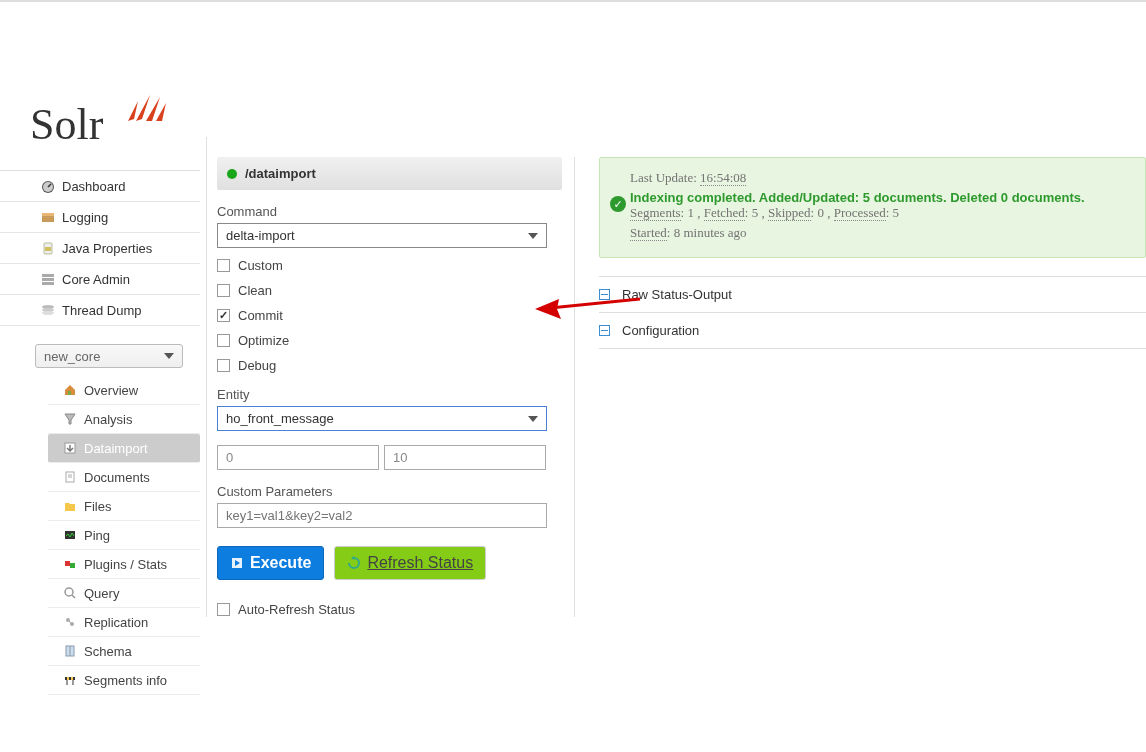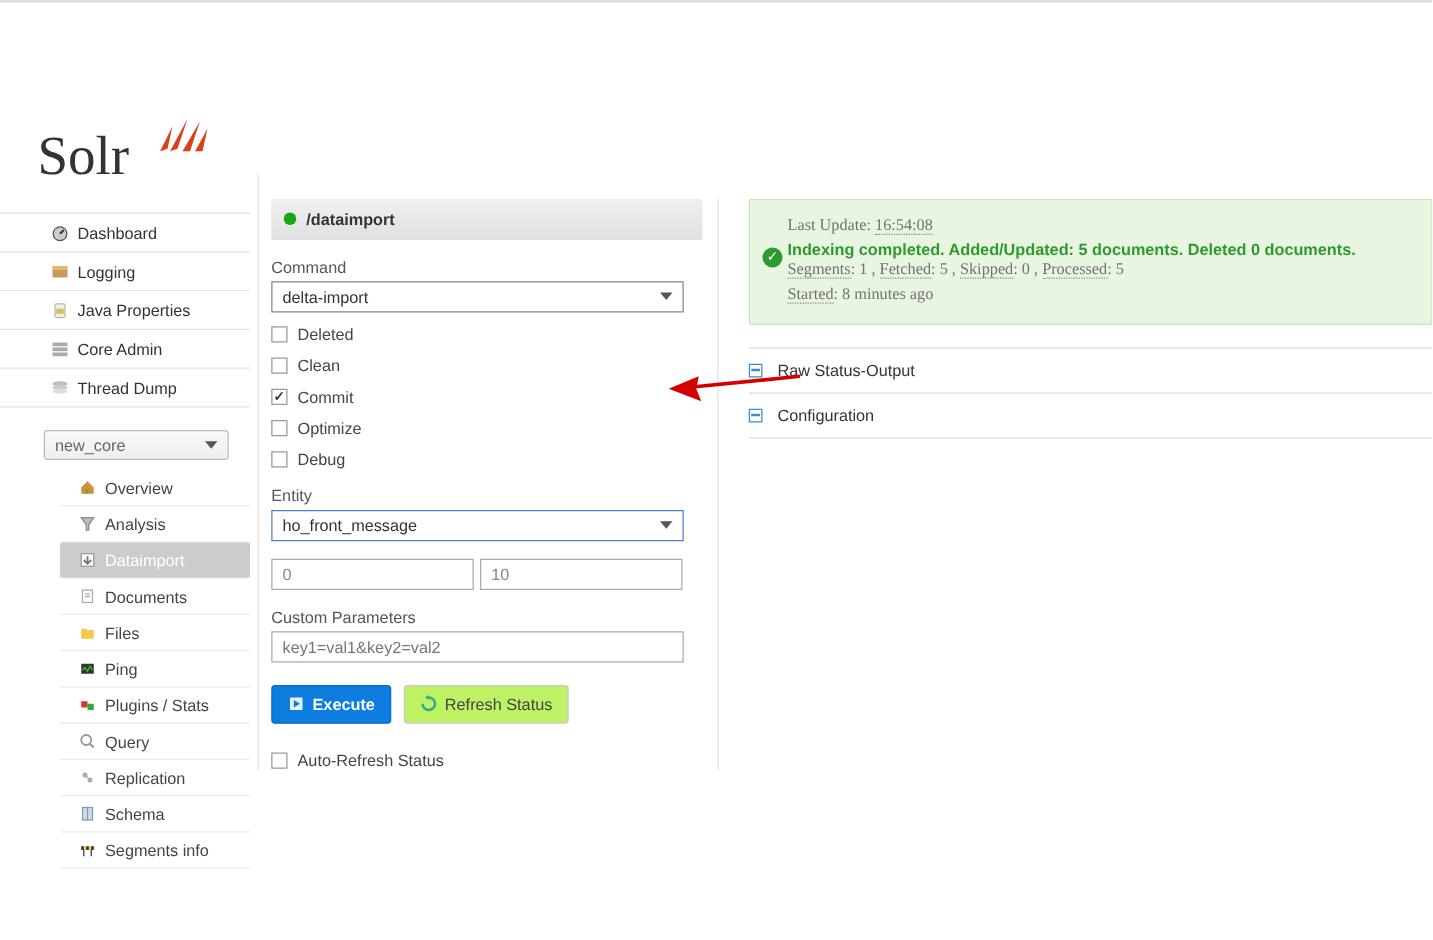--- a/index.html
+++ b/index.html
@@ -25,23 +25,23 @@
 .select { width: 330px; height: 25px; border: 1px solid #888; background: #fff; padding: 0 8px; display: flex; align-items: center; justify-content: space-between; cursor: pointer; }
 .select.blue { border: 1px solid #4c80d6; }
 .caret { width: 0; height: 0; border-left: 5px solid transparent; border-right: 5px solid transparent; border-top: 6px solid #555; }
 .chk-row { display: flex; align-items: center; margin-top: 10px; color: #444; }
 .chk { width: 13px; height: 13px; border: 1px solid #999; margin-right: 8px; background: #fff; display: inline-flex; align-items: center; justify-content: center; flex-shrink: 0; }
 .chk.checked::after { content: "✓"; font-size: 11px; color: #333; font-weight: bold; }
 .row-pair { display: flex; gap: 5px; }
 .inp { height: 25px; border: 1px solid #aaa; padding: 0 8px; color: #888; background: #fff; }
 .inp.w1 { width: 162px; } .inp.w2 { width: 162px; } .inp.full { width: 330px; }
 .btn-row { display: flex; gap: 10px; margin-top: 18px; }
-.btn { border-radius: 3px; padding: 7px 12px; cursor: pointer; display: inline-flex; align-items: center; font-size: 13px; }
+.btn { border-radius: 3px; padding: 7px 12px; cursor: pointer; display: inline-flex; align-items: center; font-size: 16px; }
 .btn-primary { background: #0d7de0; color: #fff; border: 1px solid #0b68bc; font-weight: 600; }
-.btn-default { background: #bef264; color: #444; border: 1px solid #ccc; }
+.btn-default { background: #84cc16; color: #444; border: 1px solid #ccc; text-decoration: underline; }
 .btn-ico { width: 14px; height: 14px; margin-right: 6px; display: inline-block; }
 .auto-row { display: flex; align-items: center; margin-top: 22px; color: #444; }
 .status-col { flex: 1; padding-left: 24px; min-width: 0; overflow: hidden; }
 .status-box { background: #e8f5e0; border: 1px solid #c7e6b6; border-radius: 2px; padding: 12px 16px; position: relative; }
 .status-line { color: #737373; margin-bottom: 4px; font-family: Liberation Serif, serif; }
 .dotted { border-bottom: 1px dotted #888; }
 .success { color: #2e9a2e; font-weight: 700; white-space: nowrap; }
 .ok-ico { position: absolute; left: 10px; top: 38px; width: 16px; height: 16px; border-radius: 50%; background: #2e9a2e; display: inline-flex; align-items: center; justify-content: center; color: #fff; font-size: 11px; }
 .status-box .pad { padding-left: 14px; }
 .section-row { border-top: 1px solid #ddd; border-bottom: 1px solid #ddd; padding: 10px 0; margin-top: 18px; display: flex; align-items: center; cursor: pointer; }
@@ -240,21 +240,21 @@
       <div class="field">
         <span class="label">Command</span>
         <div class="select">
           <span>delta-import</span>
           <span class="caret"></span>
         </div>
       </div>
 
       <div class="chk-row">
           <span class="chk"></span>
-          <span>Deleted</span>
+          <span>Custom</span>
         </div>
       <div class="chk-row">
           <span class="chk"></span>
           <span>Clean</span>
         </div>
       <div class="chk-row">
           <span class="chk checked"></span>
           <span>Commit</span>
         </div>
       <div class="chk-row">

